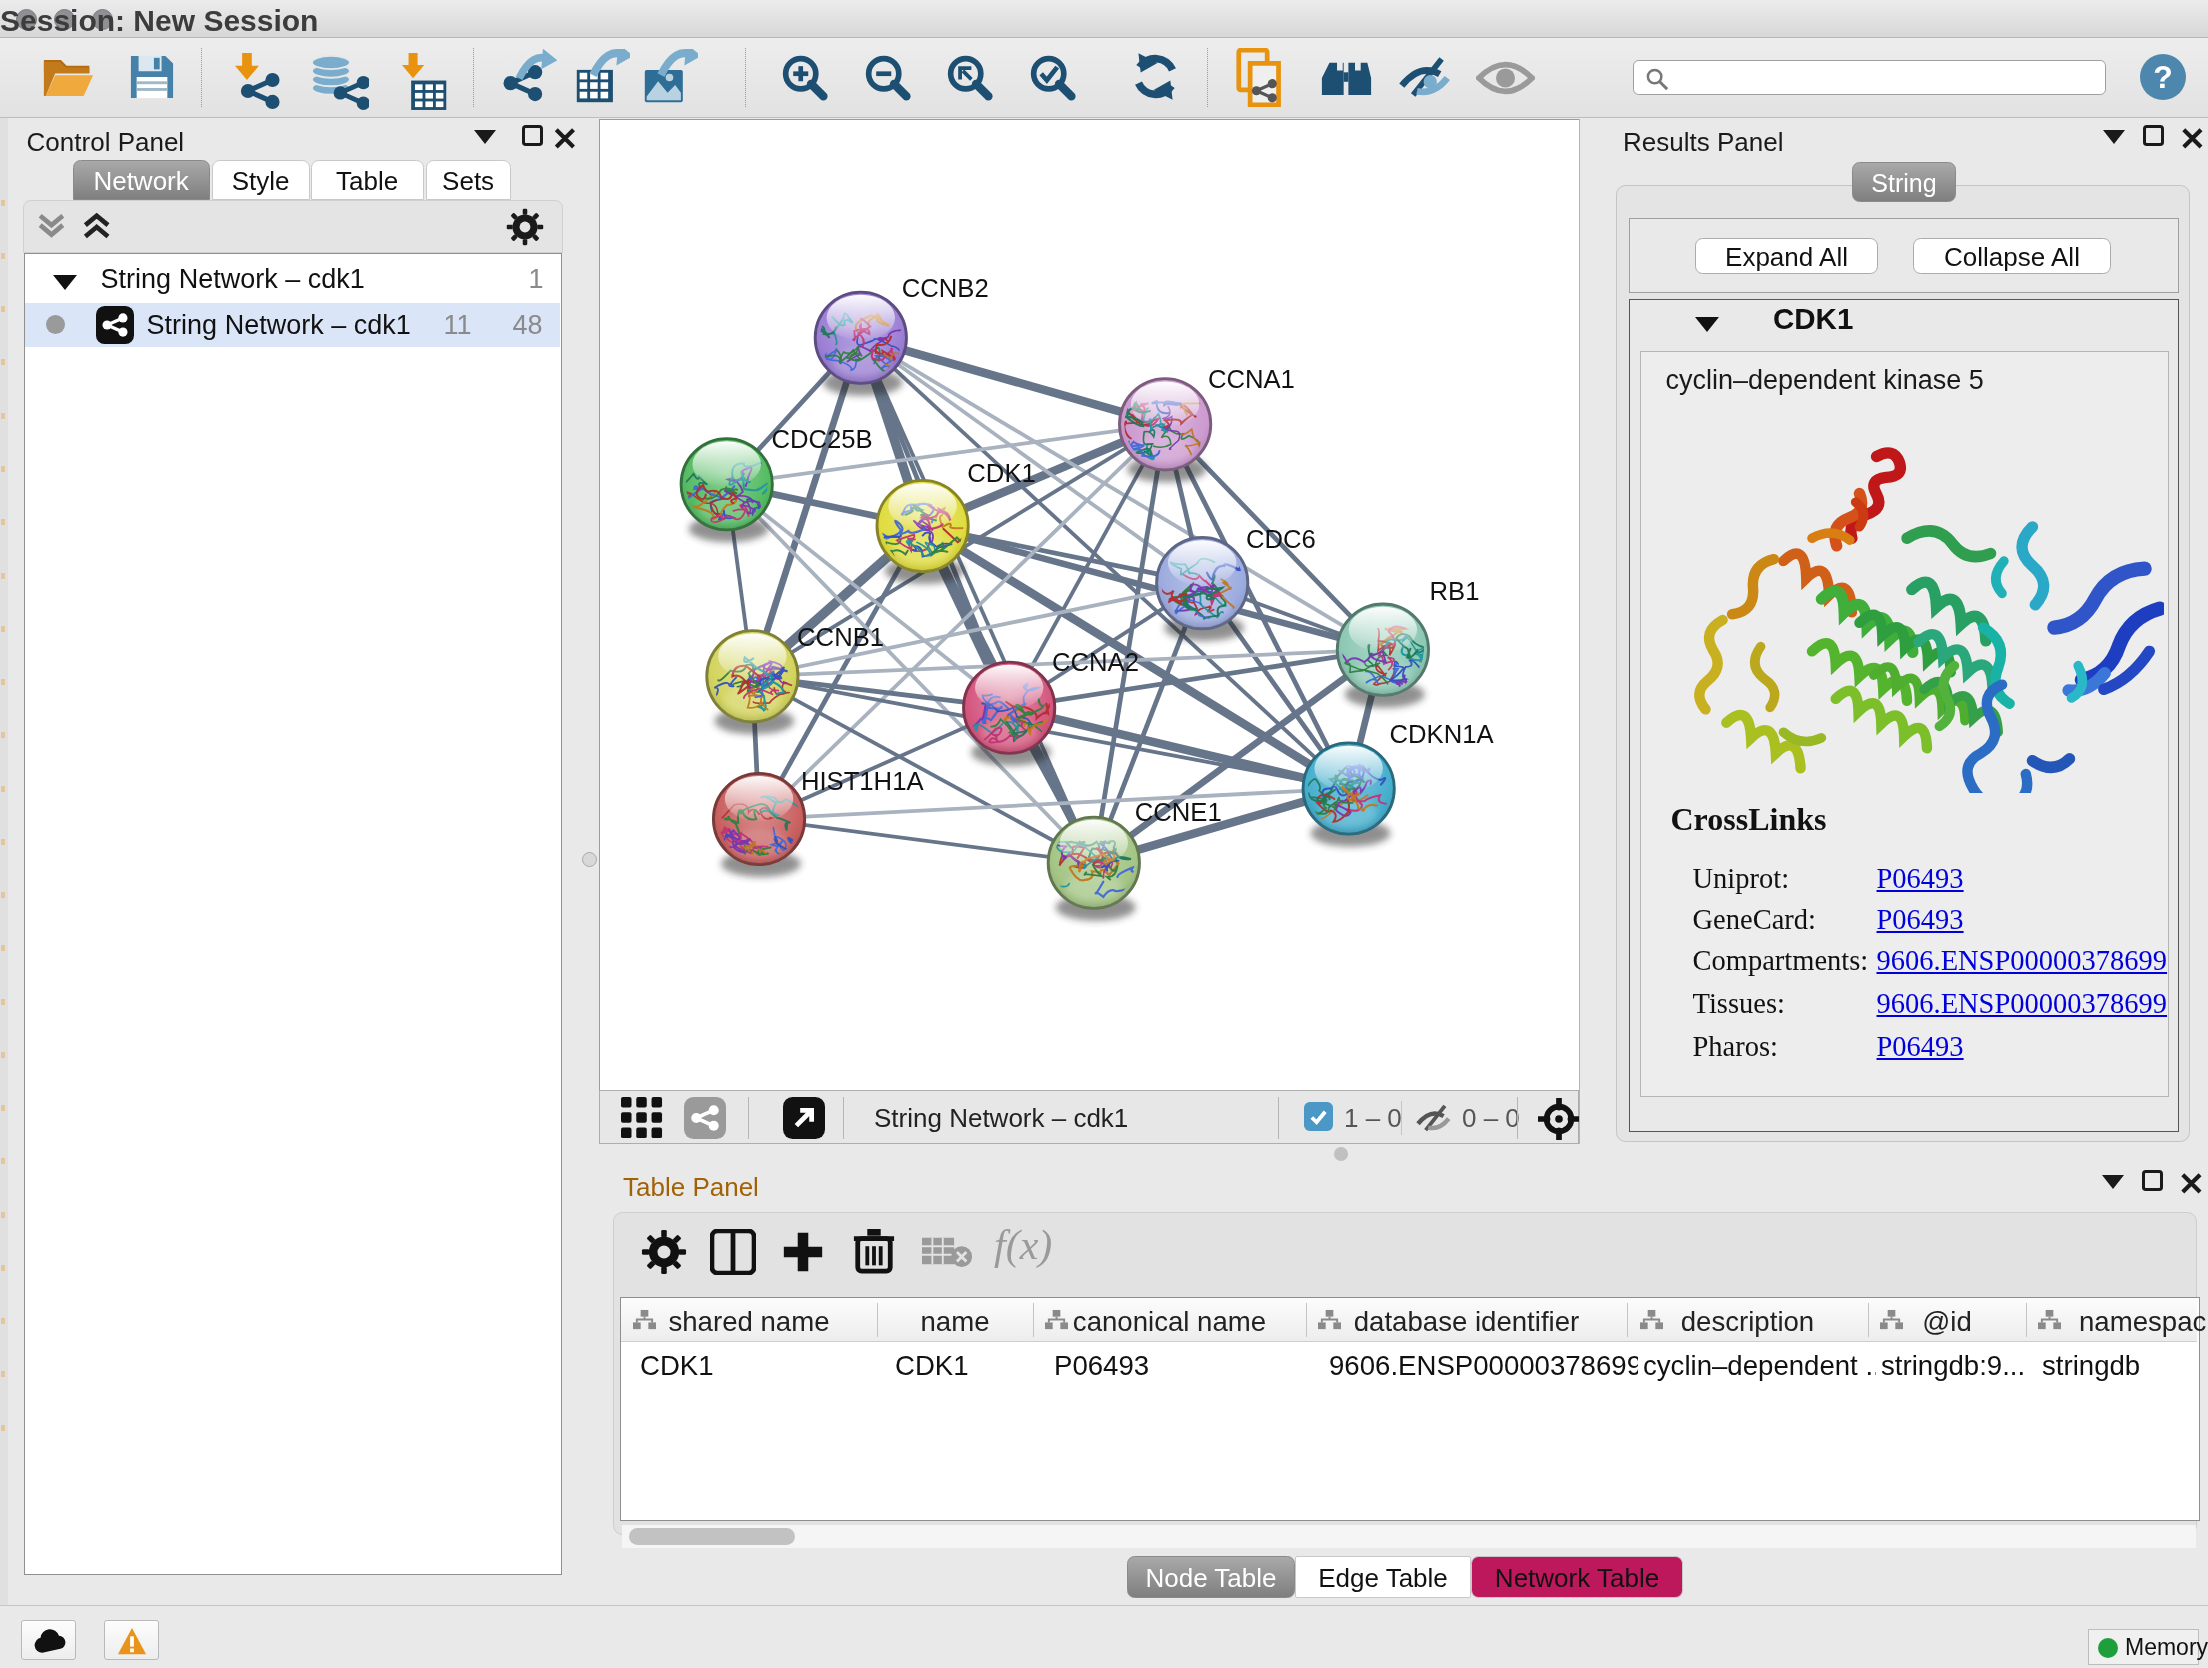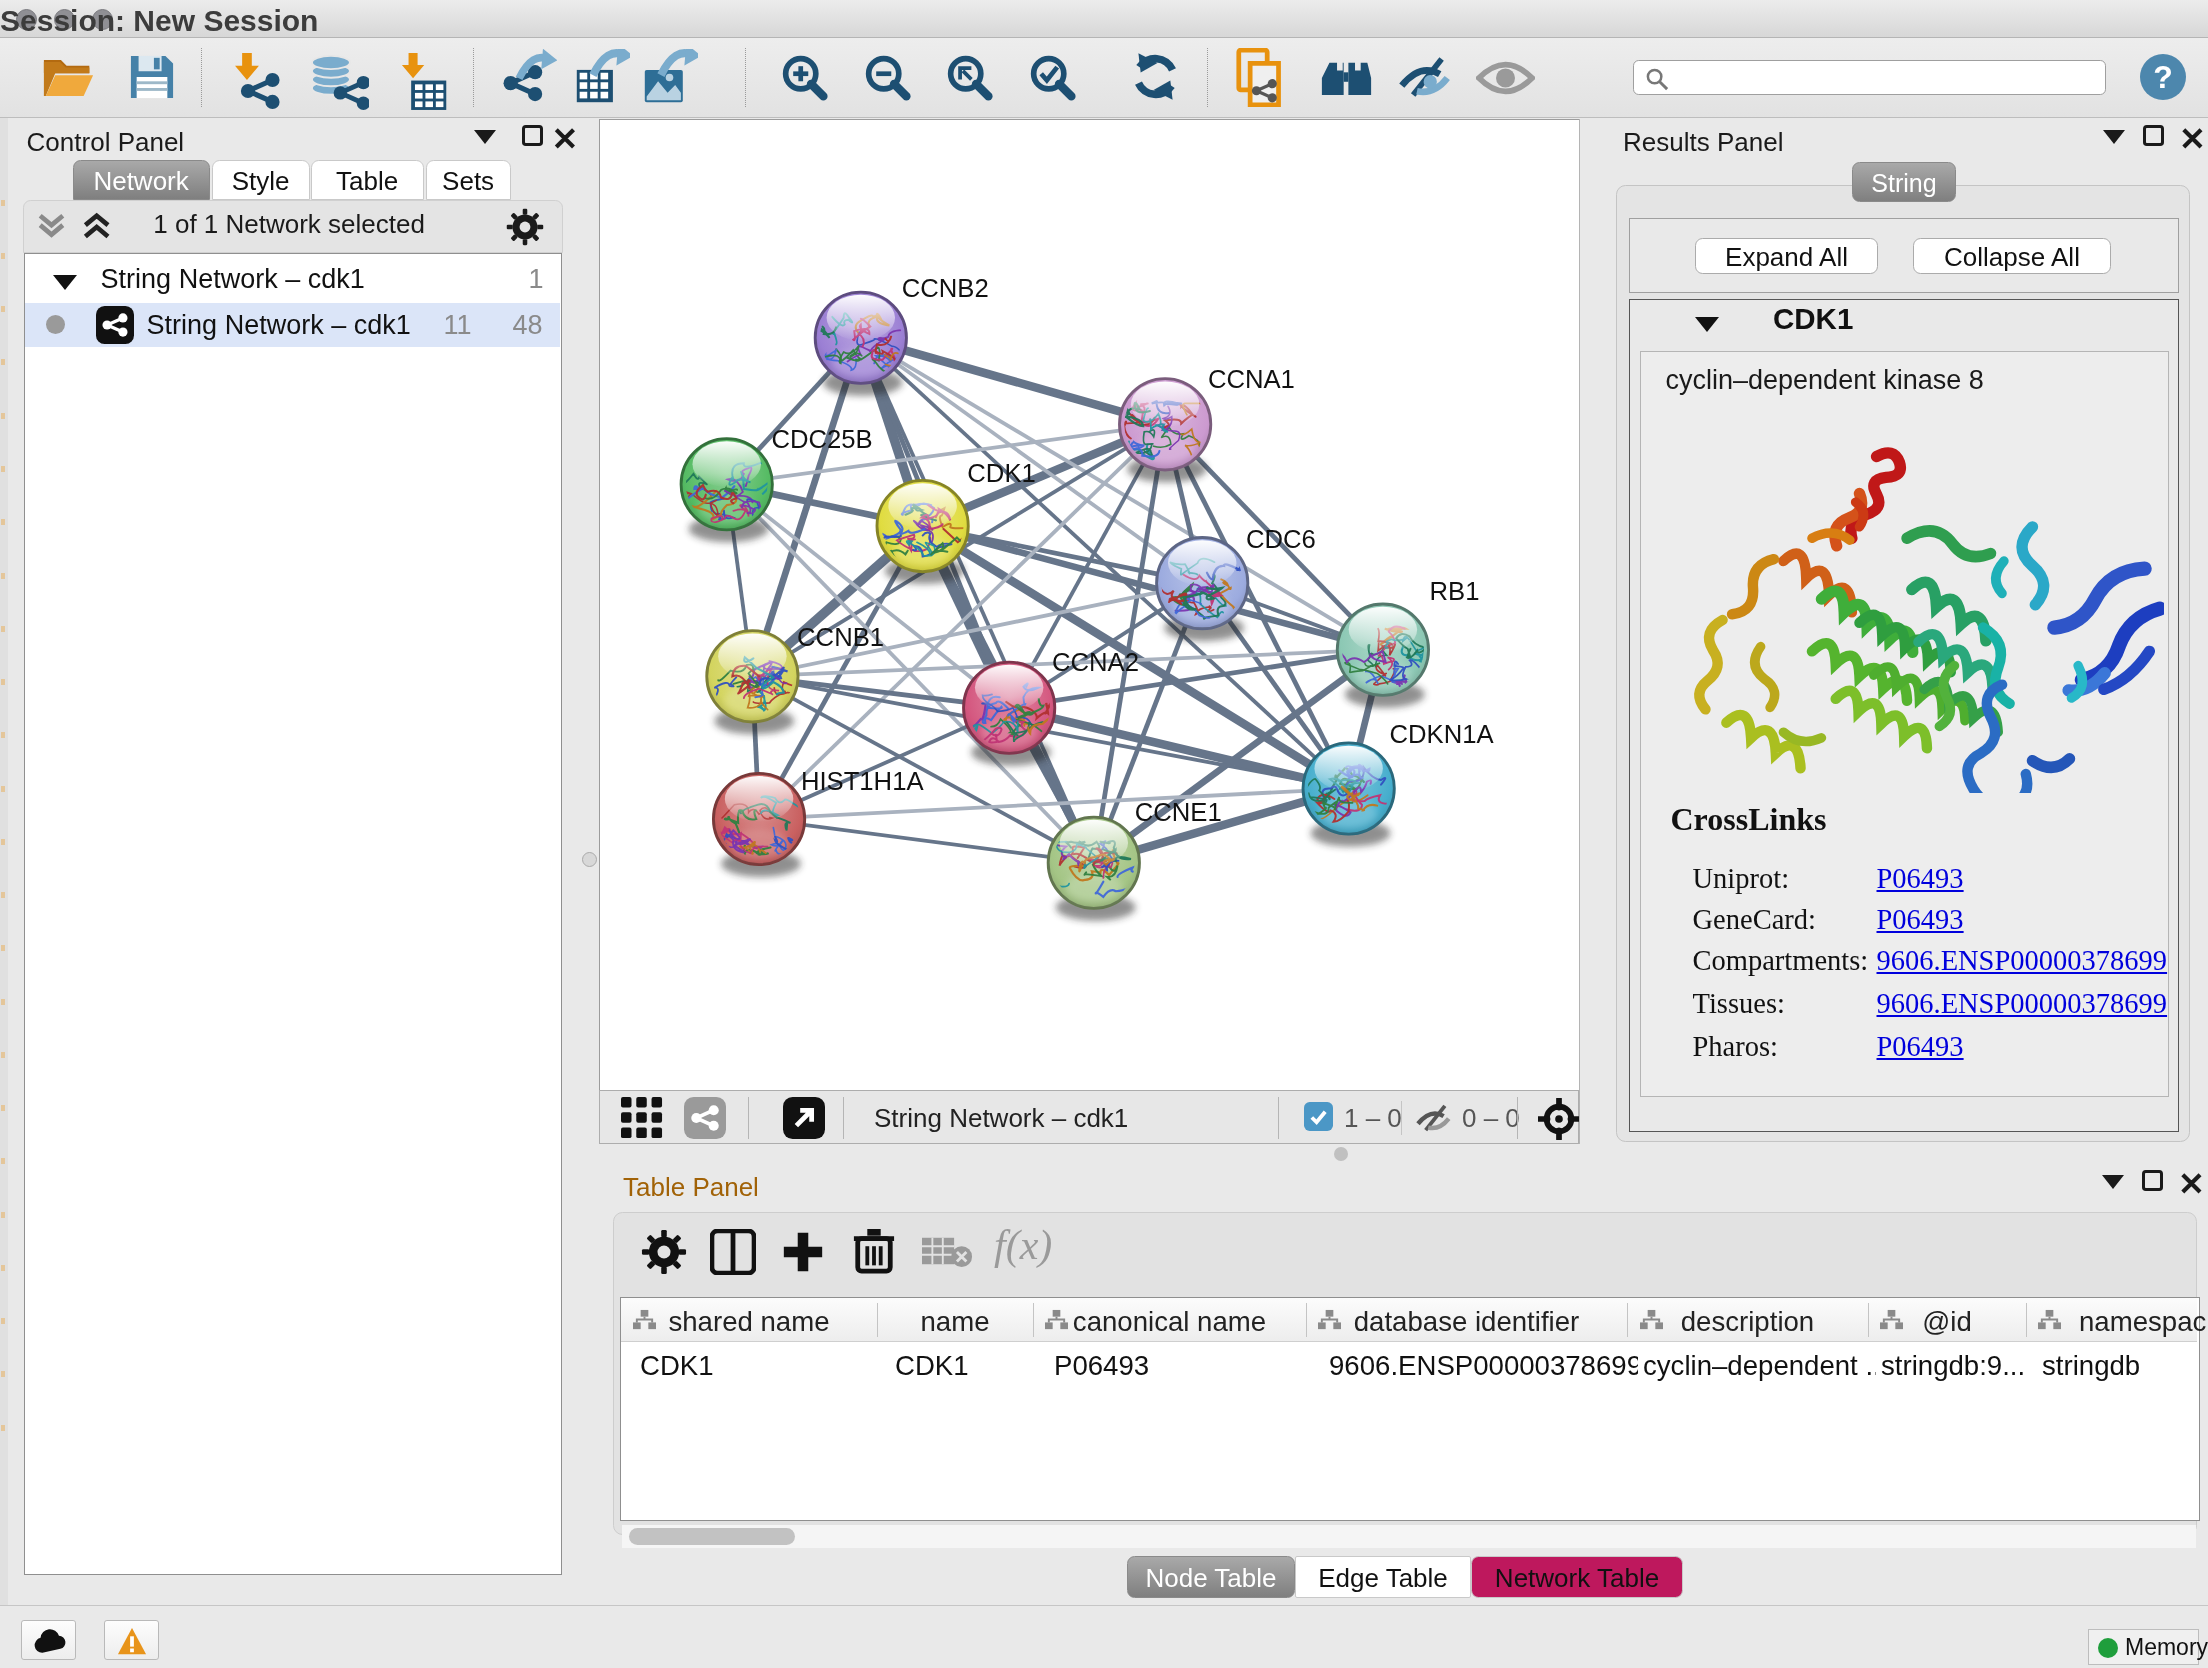--- a/index.html
+++ b/index.html
@@ -194,21 +194,20 @@
     <svg style="position:absolute;left:28.5px;top:93px" width="95" height="32" viewBox="0 0 100 34">
       <g fill="none" stroke="#8a8a8a" stroke-width="5">
         <path d="M4 4 L16 14 L28 4"></path>
         <path d="M4 14 L16 24 L28 14"></path>
       </g>
       <g fill="none" stroke="#222" stroke-width="5">
         <path d="M52 14 L64 4 L76 14"></path>
         <path d="M52 26 L64 16 L76 26"></path>
       </g>
     </svg>
-    <div style="position:absolute;left:0;top:90px;width:563px;text-align:center;font-size:26px;color:#1a1a1a">1 of 1 Network selected</div>
     <svg style="position:absolute;left:498px;top:89px" width="38" height="38" viewBox="0 0 40 40">
       <circle cx="20" cy="20" r="13.2" fill="#1a1a1a"></circle>
       <rect x="17.6" y="0.8" width="4.8" height="6.3" rx="1.2" fill="#1a1a1a" transform="rotate(0 20 20)"></rect>
       <rect x="17.6" y="0.8" width="4.8" height="6.3" rx="1.2" fill="#1a1a1a" transform="rotate(45 20 20)"></rect>
       <rect x="17.6" y="0.8" width="4.8" height="6.3" rx="1.2" fill="#1a1a1a" transform="rotate(90 20 20)"></rect>
       <rect x="17.6" y="0.8" width="4.8" height="6.3" rx="1.2" fill="#1a1a1a" transform="rotate(135 20 20)"></rect>
       <rect x="17.6" y="0.8" width="4.8" height="6.3" rx="1.2" fill="#1a1a1a" transform="rotate(180 20 20)"></rect>
       <rect x="17.6" y="0.8" width="4.8" height="6.3" rx="1.2" fill="#1a1a1a" transform="rotate(225 20 20)"></rect>
       <rect x="17.6" y="0.8" width="4.8" height="6.3" rx="1.2" fill="#1a1a1a" transform="rotate(270 20 20)"></rect>
       <rect x="17.6" y="0.8" width="4.8" height="6.3" rx="1.2" fill="#1a1a1a" transform="rotate(315 20 20)"></rect>
@@ -671,21 +670,21 @@
     <div style="position:absolute;left:36px;top:66px;width:574px;height:957px;background:#e4e4e4;border:1px solid #c4c4c4;border-radius:9.5px"></div>
     <div style="position:absolute;left:272px;top:43px;width:104px;height:40px;background:linear-gradient(#a9a9a9,#7f7f7f);border:1px solid #8a8a8a;border-radius:7.6px;color:#fff;font-size:25px;text-align:center;line-height:40px;z-index:5">String</div>
     <div style="position:absolute;left:49px;top:99px;width:550px;height:75px;background:#e9e9e9;border:1px solid #9f9f9f">
       <div style="position:absolute;left:65px;top:19px;width:183px;height:36px;background:#fff;border:1px solid #ababab;border-radius:7.6px;font-size:26px;text-align:center;line-height:36px;color:#111">Expand All</div>
       <div style="position:absolute;left:283px;top:19px;width:198px;height:36px;background:#fff;border:1px solid #ababab;border-radius:7.6px;font-size:26px;text-align:center;line-height:36px;color:#111">Collapse All</div>
     </div>
     <div style="position:absolute;left:49px;top:180px;width:550px;height:833px;background:#e9e9e9;border:1px solid #555">
       <div style="position:absolute;left:65px;top:17px;width:0;height:0;border-left:12.4px solid transparent;border-right:12.4px solid transparent;border-top:15px solid #111"></div>
       <div style="position:absolute;left:143px;top:1.9px;font-size:29.5px;font-weight:bold;color:#111">CDK1</div>
       <div style="position:absolute;left:9.5px;top:51px;width:529px;height:746px;background:#ededed;border:1px solid #b5b5b5;overflow:hidden">
-        <div style="position:absolute;left:25px;top:13.3px;font-size:27px;color:#1a1a1a">cyclin–dependent kinase 8</div>
+        <div style="position:absolute;left:25px;top:13.3px;font-size:27px;color:#1a1a1a">cyclin–dependent kinase 5</div>
         <svg style="position:absolute;left:28.5px;top:95px" width="495" height="346" viewBox="0 0 520 364">
           <path d="M218 10 q18 -10 24 6 q5 15 -14 16 q-19 2 -10 18 q8 15 -11 21 q-20 7 -15 25" fill="none" stroke="#c01818" stroke-width="12" stroke-linecap="round"></path>
           <path d="M176 104 q-7 -22 12 -29 q20 -7 12 -26" fill="none" stroke="#d4521a" stroke-width="12" stroke-linecap="round"></path>
           <path d="M196 58 q14 10 4 26" fill="none" stroke="#cc3a14" stroke-width="10" stroke-linecap="round"></path>
           <path d="M 120 120 q 23.0 -22 24 18  q 23.0 -22 24 18  q 23.0 -22 24 18 " fill="none" stroke="#d06018" stroke-width="11" stroke-linecap="round"></path>
           <path d="M110 118 q-24 6 -22 30 q2 25 -22 28" fill="none" stroke="#cc8814" stroke-width="11" stroke-linecap="round"></path>
           <path d="M150 96 q22 -12 40 2" fill="none" stroke="#d87e12" stroke-width="10" stroke-linecap="round"></path>
           <path d="M56 182 q-22 12 -10 32 q12 18 -6 32 q-16 13 -2 30" fill="none" stroke="#c8b020" stroke-width="11" stroke-linecap="round"></path>
           <path d="M 60 290 q 24.0 -22 26 16  q 24.0 -22 26 16  q 24.0 -22 26 16 " fill="none" stroke="#aabf20" stroke-width="11" stroke-linecap="round"></path>
           <path d="M120 300 q18 16 40 6" fill="none" stroke="#98b824" stroke-width="10" stroke-linecap="round"></path>

